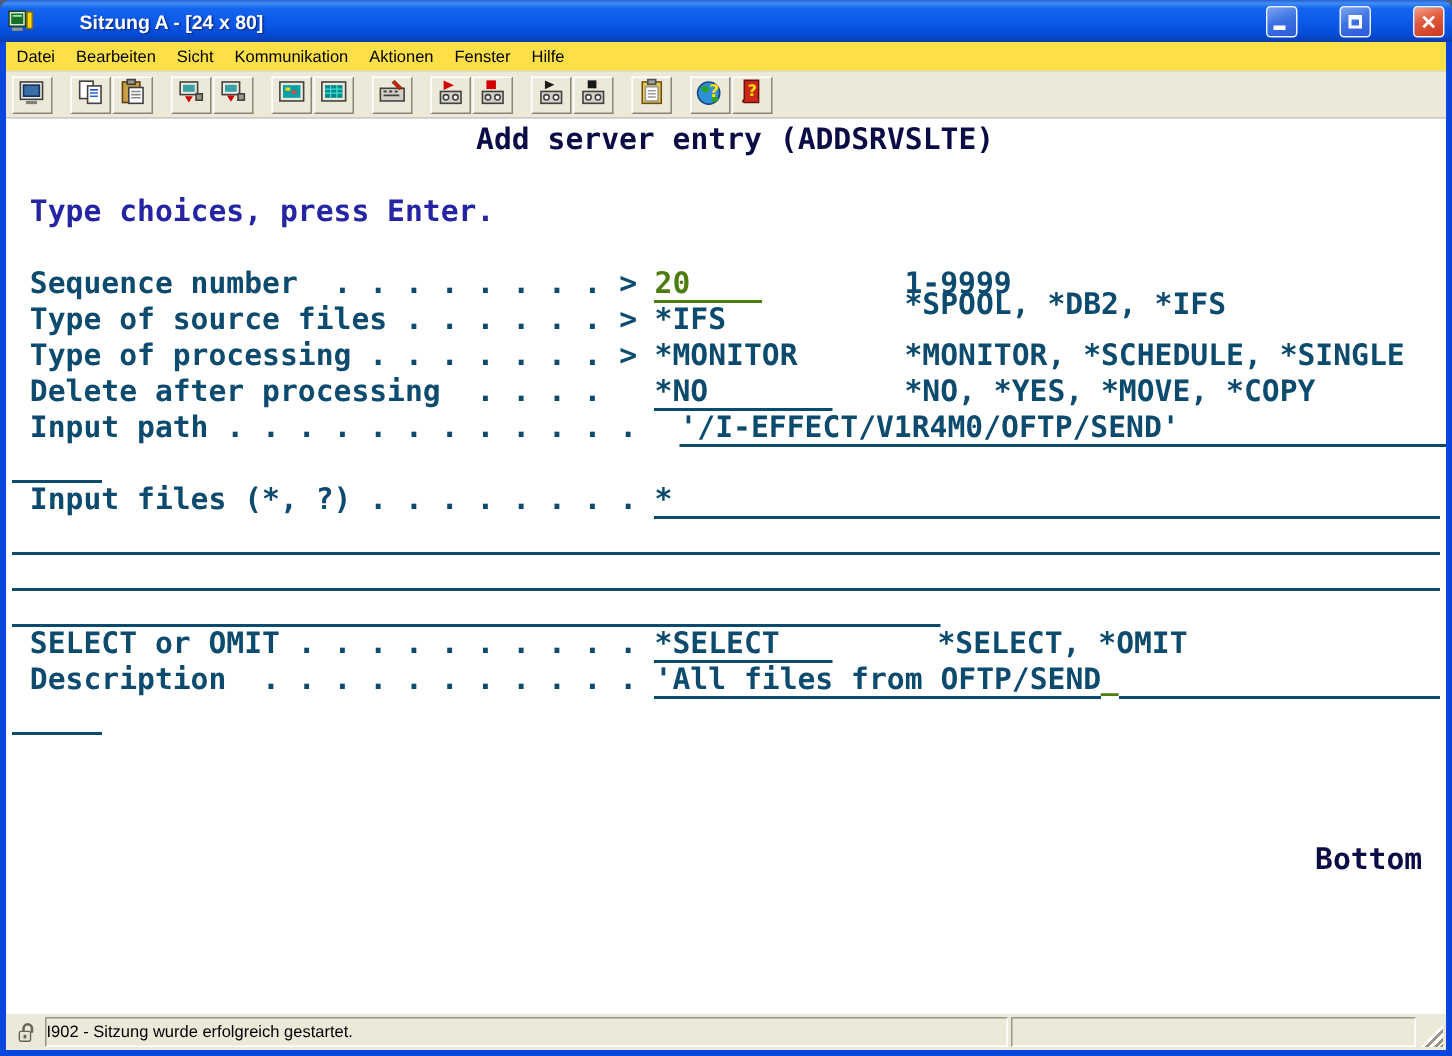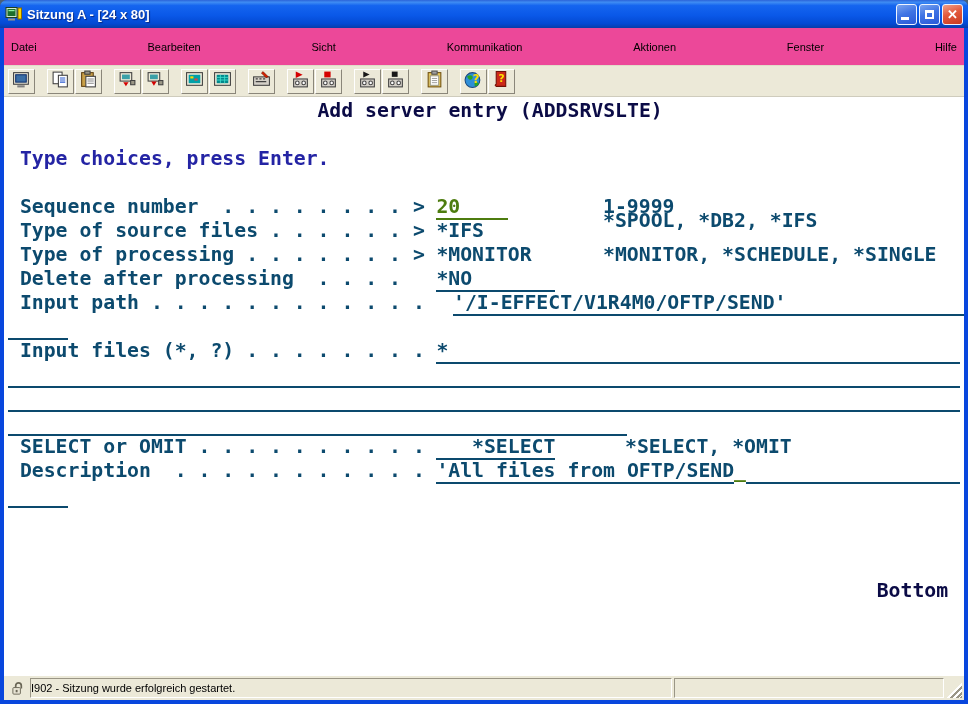--- a/index.html
+++ b/index.html
@@ -6,36 +6,36 @@
   html,body { width:968px; height:704px; overflow:hidden; background:#4a607a;
               font-family:"Liberation Sans", sans-serif; }
 
   .window { position:relative; width:968px; height:704px;
             background:#0846dd; border-radius:8px 8px 0 0;
             padding:0 4px 4px; display:flex; flex-direction:column; }
 
   
   .titlebar { height:28px; margin:0 -4px; border-radius:7px 7px 0 0;
     background:linear-gradient(180deg,#2b63d8 0%,#3f8cf3 8%,#1565ef 20%,#0a58e8 55%,#0449d2 85%,#0a3ca8 100%);
-    display:flex; align-items:center; padding:0 5px; }
+    display:flex; align-items:center; padding:0 5px;gap:26px; }
   .titlebar .app-icon { width:18px; height:18px; margin-right:4px; flex:0 0 auto; }
   .titlebar .title-text { color:#fff; font-weight:bold; font-size:13px;
     text-shadow:1px 1px 1px #0a2a80; flex:1 1 auto; white-space:nowrap; }
   .tb-ctrl { width:21px; height:21px; margin-left:2px; border-radius:3px;
     border:1px solid #eef4ff; display:flex; align-items:center; justify-content:center;
     position:relative; cursor:pointer; }
   .tb-ctrl.min, .tb-ctrl.max { background:linear-gradient(160deg,#7ba4ef 0%,#3f74e4 45%,#2a59d8 100%); }
   .tb-ctrl.close { background:linear-gradient(160deg,#f0a08a 0%,#e2593c 45%,#c83a20 100%); }
   .tb-ctrl .glyph-min { position:absolute; left:4px; bottom:4px; width:8px; height:3px; background:#fff; }
   .tb-ctrl .glyph-max { width:9px; height:9px; border:2px solid #fff; border-top-width:3px; }
   .tb-ctrl .glyph-close { color:#fff; font-weight:bold; font-size:13px; line-height:1; }
 
   
-  .menubar { height:38px; background:#ec4899; display:flex; align-items:center;
-             font-size:11px; color:#000; border-bottom:1px solid #e0dcc8;justify-content:space-between; }
+  .menubar { height:20px; background:#fde047; display:flex; align-items:center;
+             font-size:11px; color:#000; border-bottom:1px solid #e0dcc8; }
   .menu-item { padding:2px 7px; cursor:default; }
 
   
   .toolbar { height:31px; background:#ece9d8; display:flex; align-items:center;
              padding:0 4px; border-bottom:1px solid #cfccbd; }
   .tb-group { display:flex; margin-right:11px; }
   .tb-btn { width:27px; height:25px; margin-right:1px; background:#ece9d8;
     border:1px solid; border-color:#ffffff #8a867a #8a867a #ffffff;
     display:flex; align-items:center; justify-content:center; cursor:pointer; }
   .tb-btn svg { width:19px; height:19px; }
@@ -245,30 +245,31 @@
         <span class="seg k ul" style="top: 96px; left: 428.4px; width: 71.4px;">20</span>
         <span class="seg g" style="top: 96px; left: 595px;">1-9999</span>
         <span class="seg g" style="top: 120px; left: 11.9px;">Type of source files . . . . . . &gt;</span>
         <span class="seg g" style="top: 120px; left: 428.4px;">*IFS</span>
         <span class="seg g" style="top: 110px; left: 595px;">*SPOOL, *DB2, *IFS</span>
         <span class="seg g" style="top: 144px; left: 11.9px;">Type of processing . . . . . . . &gt;</span>
         <span class="seg g" style="top: 144px; left: 428.4px;">*MONITOR</span>
         <span class="seg g" style="top: 144px; left: 595px;">*MONITOR, *SCHEDULE, *SINGLE</span>
         <span class="seg g" style="top: 168px; left: 11.9px;">Delete after processing  . . . .</span>
         <span class="seg g ul" style="top: 168px; left: 428.4px; width: 119px;">*NO</span>
+        <span class="seg g" style="top: 168px; left: 595px;">*NO, *YES, *MOVE, *COPY</span>
         <span class="seg g" style="top: 192px; left: 11.9px;">Input path . . . . . . . . . . . .</span>
         <span class="seg g ul" style="top: 192px; left: 445px; width: 523.6px;">'/I-EFFECT/V1R4M0/OFTP/SEND'</span>
         <span class="seg g ul" style="top: 216px; left: 0px; width: 59.5px;"></span>
         <span class="seg g" style="top: 240px; left: 11.9px;">Input files (*, ?) . . . . . . . .</span>
         <span class="seg g ul" style="top: 240px; left: 428.4px; width: 523.6px;">*</span>
         <span class="seg g ul" style="top: 264px; left: 0px; width: 952px;"></span>
         <span class="seg g ul" style="top: 288px; left: 0px; width: 952px;"></span>
         <span class="seg g ul" style="top: 312px; left: 0px; width: 618.8px;"></span>
         <span class="seg g" style="top: 336px; left: 11.9px;">SELECT or OMIT . . . . . . . . . .</span>
-        <span class="seg g ul" style="top: 336px; left: 428.4px; width: 119px; text-align: right;">*SELECT</span>
+        <span class="seg g ul" style="top: 336px; left: 428.4px; width: 119px;">*SELECT</span>
         <span class="seg g" style="top: 336px; left: 617px;">*SELECT, *OMIT</span>
         <span class="seg g" style="top: 360px; left: 11.9px;">Description  . . . . . . . . . . .</span>
         <span class="seg g ul" style="top: 360px; left: 428.4px; width: 297.5px;">'All files from OFTP/SEND</span>
         <span class="seg k" style="top: 360px; left: 725.9px;">_</span>
         <span class="seg g ul" style="top: 360px; left: 737.8px; width: 214.2px;"></span>
         <span class="seg g ul" style="top: 384px; left: 0px; width: 59.5px;"></span>
         <span class="seg t" style="top: 480px; left: 868.7px;">Bottom</span>
       </div>
   </div>
 

